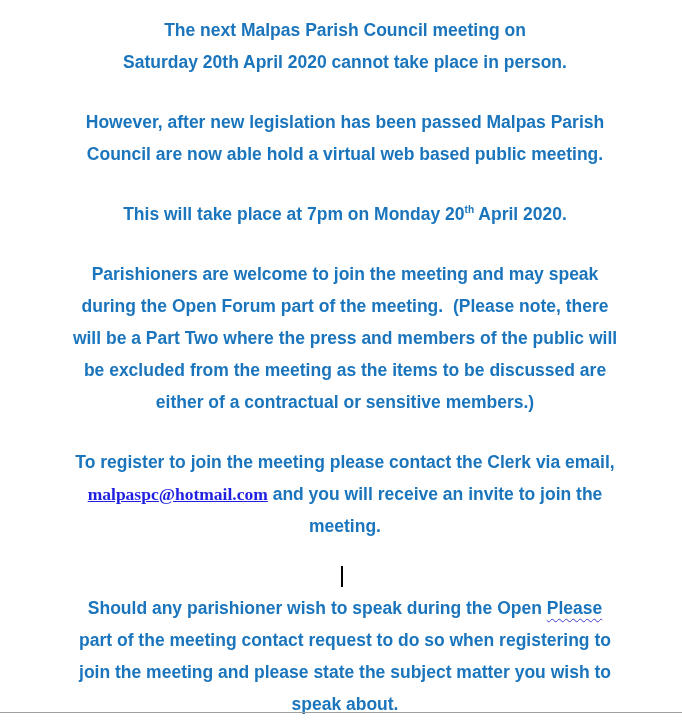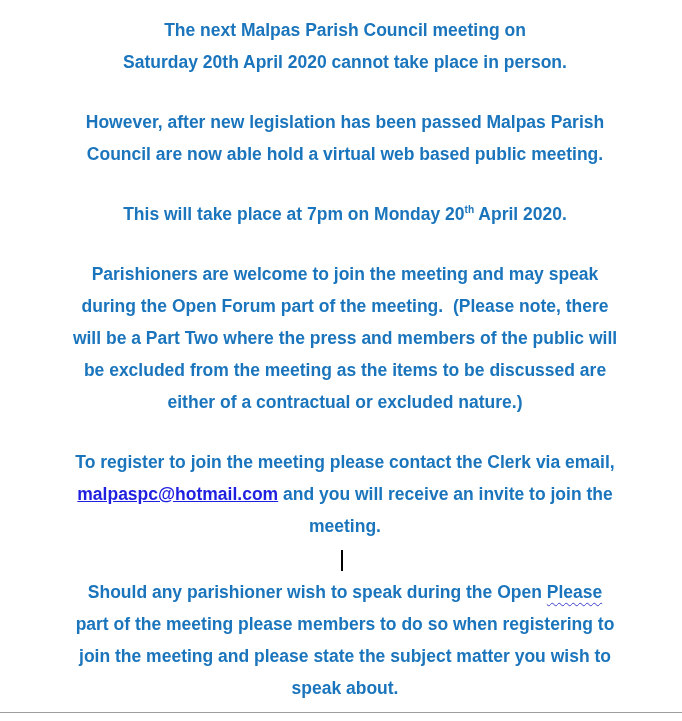--- a/index.html
+++ b/index.html
@@ -28,20 +28,21 @@
   }
   .sup {
     font-size: 0.58em;
     vertical-align: super;
     line-height: 0;
   }
   .email-link {
     color: var(--link-color, #1F1FE0);
     text-decoration: underline;
     cursor: pointer;
+    font-family: Liberation Serif, serif;
   }
   .squiggle {
     text-decoration-line: underline;
     text-decoration-style: wavy;
     text-decoration-color: var(--squiggle-color, #3D3DCC);
     text-decoration-thickness: 1px;
     text-underline-offset: 4px;
   }
   .cursor-line {
     height: 34px;
@@ -82,35 +83,35 @@
 
   <div class="para">
     <div class="line"><span>This will take place at 7pm on Monday 20</span><span class="sup">th</span><span> April 2020.</span></div>
   </div>
 
   <div class="para">
     <div class="line">Parishioners are welcome to join the meeting and may speak</div>
     <div class="line">during the Open Forum part of the meeting.  (Please note, there</div>
     <div class="line">will be a Part Two where the press and members of the public will</div>
     <div class="line">be excluded from the meeting as the items to be discussed are</div>
-    <div class="line">either of a contractual or excluded nature.)</div>
+    <div class="line">either of a contractual or sensitive members.)</div>
   </div>
 
-  <div class="para" style="margin-bottom:0;">
+  <div class="para" style="margin-bottom:16px;">
     <div class="line">To register to join the meeting please contact the Clerk via email,</div>
     <div class="line"><a class="email-link">malpaspc@hotmail.com</a><span> and you will receive an invite to join the</span></div>
     <div class="line">meeting.</div>
   </div>
 
   <div class="cursor-line">
     <span class="caret"></span>
   </div>
 
   <div class="para">
     <div class="line"><span>Should any parishioner wish to speak during the Open </span><span class="squiggle">Please</span></div>
-    <div class="line">part of the meeting please members to do so when registering to</div>
+    <div class="line">part of the meeting contact request to do so when registering to</div>
     <div class="line">join the meeting and please state the subject matter you wish to</div>
     <div class="line">speak about.</div>
   </div>
 
 </div>
 
 <div class="bottom-divider"></div>
 
 </body></html>

